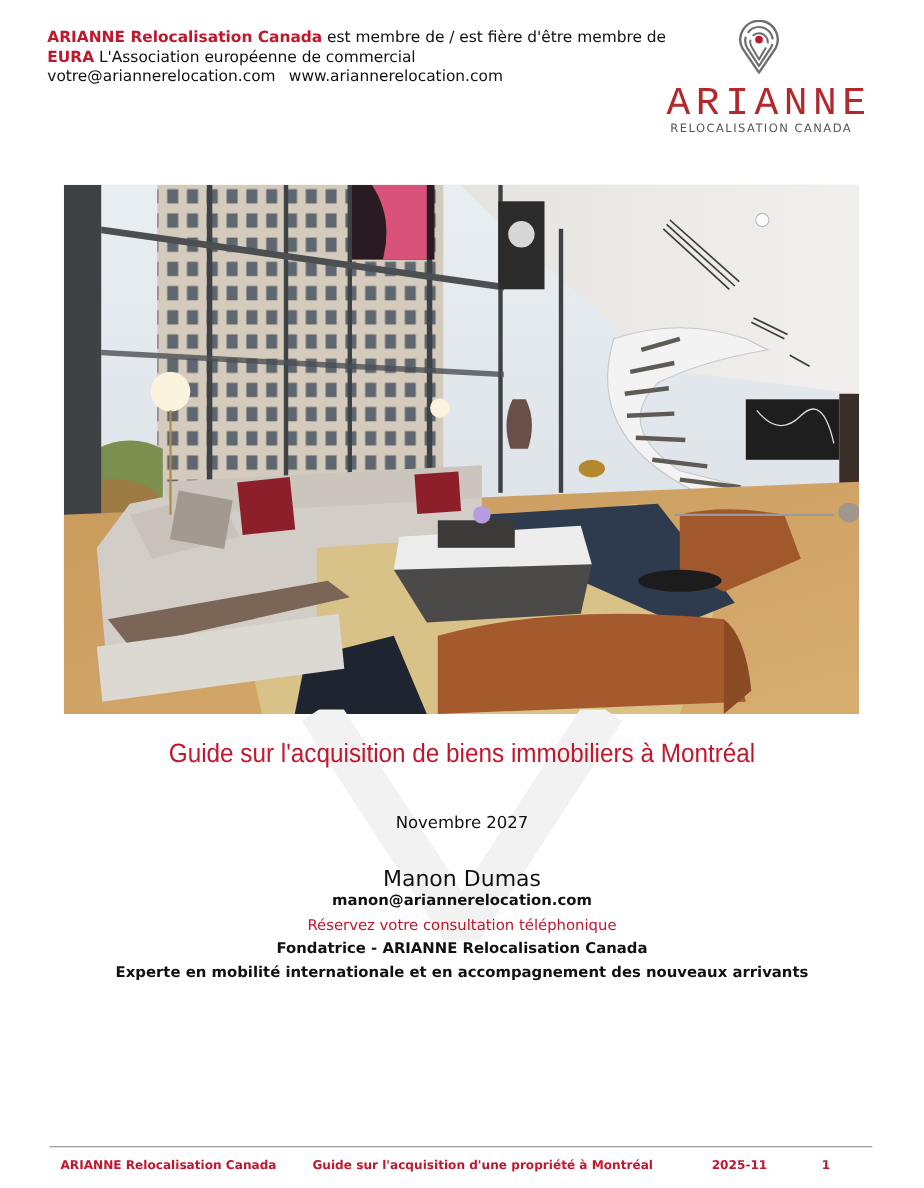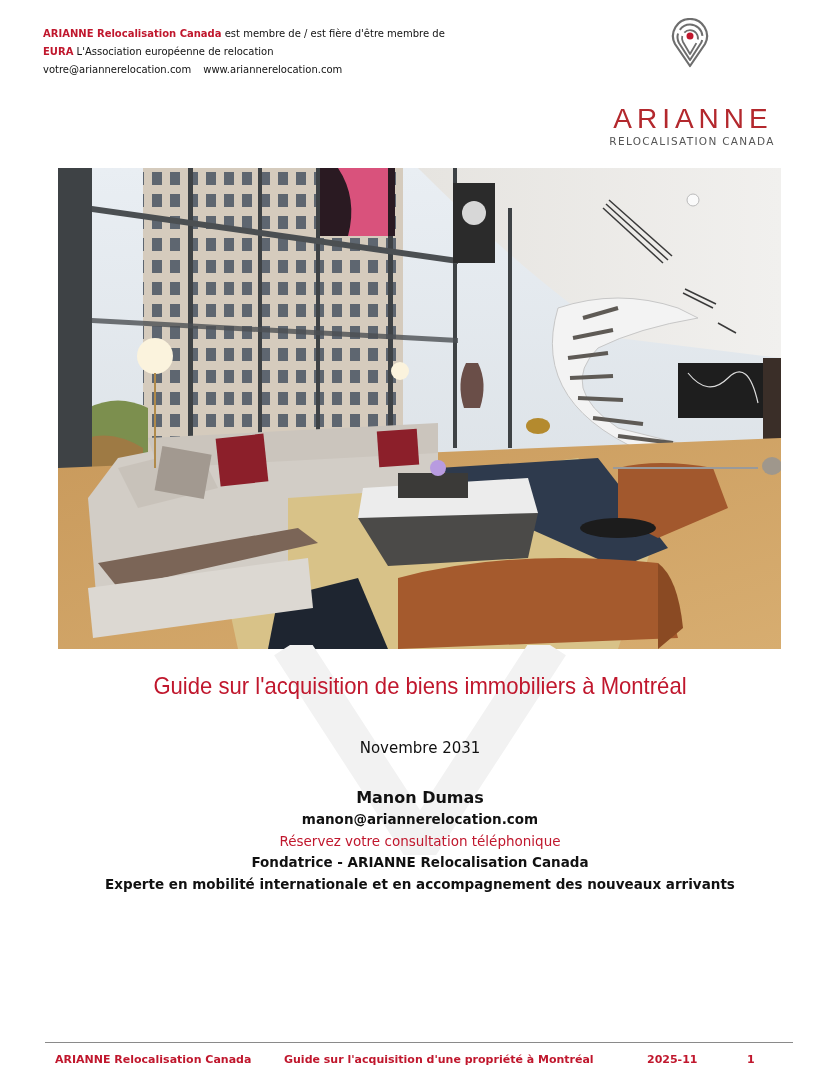--- a/index.html
+++ b/index.html
@@ -1,42 +1,42 @@
 <!DOCTYPE html>
 <html><head>
   <meta charset="utf-8">
   <style>
     * { box-sizing: border-box; margin: 0; padding: 0; }
     html, body { width: 840px; height: 1080px; background: #ffffff; overflow: hidden; }
     body { position: relative; font-family: "DejaVu Sans", sans-serif; color: #000; }
 
     
-    .hdr { position: absolute; left: 43px; top: 25px; font-size: 10px; line-height: 18px; color: #111; }
+    .hdr { position: absolute; left: 43px; top: 25px; font-size: 14px; line-height: 18px; color: #111; }
     .hdr .red { color: #c0172d; font-weight: bold; }
     .hdr .gap { display: inline-block; width: 12px; }
 
     
     .logo { position: absolute; left: 600px; top: 18px; width: 180px; text-align: center; }
     .logo svg { display: block; margin: 0 auto; }
-    .logo .brand { font-family: Liberation Sans, sans-serif; font-size: 28px; letter-spacing: 5px; color: #b3282d; line-height: 30px; margin-top: 36px; padding-left: 6px; }
+    .logo .brand { font-family: Liberation Mono, monospace; font-size: 36px; letter-spacing: 5px; color: #b3282d; line-height: 30px; margin-top: 12px; padding-left: 6px; }
     .logo .sub { font-family: "DejaVu Sans", sans-serif; font-size: 10.5px; letter-spacing: 1.3px; color: #555; line-height: 14px; padding-left: 4px; }
 
     
     .photo { position: absolute; left: 58px; top: 168px; width: 723px; height: 481px; overflow: hidden; background: #d9d6d0; }
     .photo svg { display: block; }
 
     
     .wm { position: absolute; left: 250px; top: 645px; width: 340px; height: 210px; pointer-events: none; }
 
     
     .title { position: absolute; left: 0; width: 840px; top: 672px; text-align: center; font-family: "Liberation Sans", sans-serif; font-size: 24px; color: #c0172d; transform: scaleX(0.92); }
     .date { position: absolute; left: 0; width: 840px; top: 739px; text-align: center; font-size: 15px; color: #111; font-family: "DejaVu Sans", sans-serif; }
 
     .author { position: absolute; left: 0; width: 840px; top: 787px; text-align: center; color: #111; }
-    .author .name { font-size: 16px; font-weight: bold; line-height: 22px; }
+    .author .name { font-size: 20px; font-weight: normal; line-height: 22px; }
     .author .line { font-size: 13.5px; line-height: 21.5px; font-family: "DejaVu Sans", sans-serif; font-weight: bold; }
     .author .cta { color: #c0172d; font-weight: normal; font-size: 13.5px; line-height: 21.5px; cursor: pointer; }
     .author .narrow { transform: scaleX(0.93); display: inline-block; }
 
     
     .frule { position: absolute; left: 45px; top: 1042px; width: 748px; height: 1px; background: #8a8a8a; }
     .footer { position: absolute; top: 1053px; left: 0; width: 840px; font-size: 11px; font-weight: bold; color: #c0172d; font-family: "DejaVu Sans", sans-serif; }
     .footer span { position: absolute; white-space: nowrap; }
     .f1 { left: 55px; }
     .f2 { left: 284px; }
@@ -44,21 +44,21 @@
     .f4 { left: 747px; }
   </style>
 </head>
 <body>
 
 <div class="hdr">
   <div>
     <span class="red">ARIANNE Relocalisation Canada</span><span> est membre de / est fière d'être membre de</span>
   </div>
   <div>
-    <span class="red">EURA</span><span> L'Association européenne de relocation</span>
+    <span class="red">EURA</span><span> L'Association européenne de commercial</span>
   </div>
   <div>
     <span>votre@ariannerelocation.com</span><span class="gap"></span><span>www.ariannerelocation.com</span>
   </div>
 </div>
 
 <div class="logo">
   <svg width="40" height="50" viewBox="0 0 40 50">
     <path d="M20 48 L5 26 A17 17 0 1 1 35 26 Z" fill="none" stroke="#6e6e6e" stroke-width="2.2" stroke-linejoin="round"></path>
     <path d="M20 42 L9 25 A12.5 12.5 0 1 1 31 25 Z" fill="none" stroke="#6e6e6e" stroke-width="2" stroke-linejoin="round" stroke-dasharray="30 4"></path>
@@ -180,21 +180,21 @@
     <ellipse cx="480" cy="258" rx="12" ry="8" fill="#b48a2e"></ellipse>
     <ellipse cx="714" cy="298" rx="10" ry="9" fill="#9f978c"></ellipse>
   </svg>
 </div>
 
 <svg class="wm" viewBox="0 0 340 210">
   <path d="M40 0 L170 200 L300 0" fill="none" stroke="#f2f2f2" stroke-width="38" stroke-linejoin="round"></path>
 </svg>
 
 <div class="title">Guide sur l'acquisition de biens immobiliers à Montréal</div>
-<div class="date">Novembre 2031</div>
+<div class="date">Novembre 2027</div>
 
 <div class="author">
   <div class="name">Manon Dumas</div>
   <div class="line">manon@ariannerelocation.com</div>
   <div class="cta">Réservez votre consultation téléphonique</div>
   <div class="line">Fondatrice - ARIANNE Relocalisation Canada</div>
   <div class="line">Experte en mobilité internationale et en accompagnement des nouveaux arrivants</div>
 </div>
 
 <div class="frule"></div>

